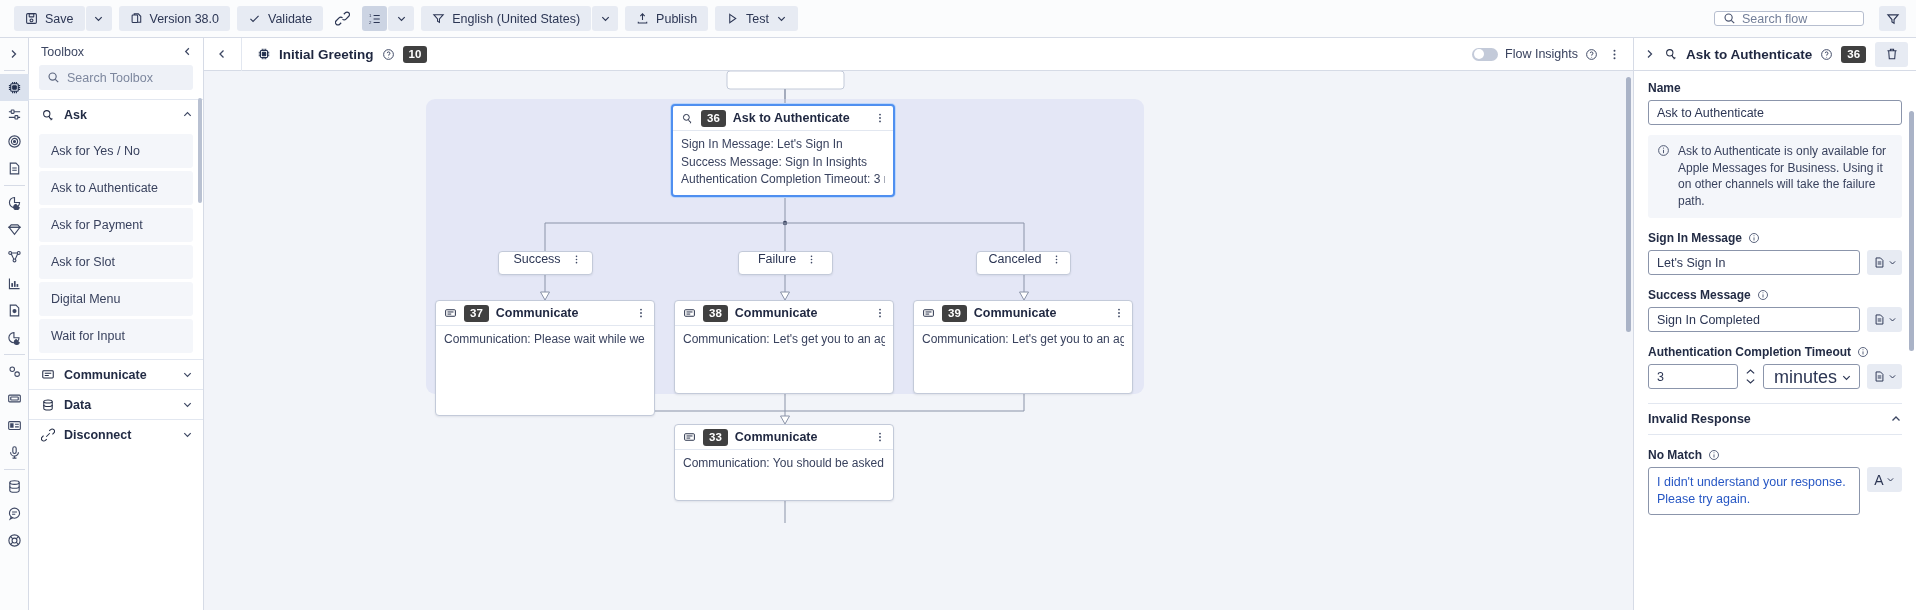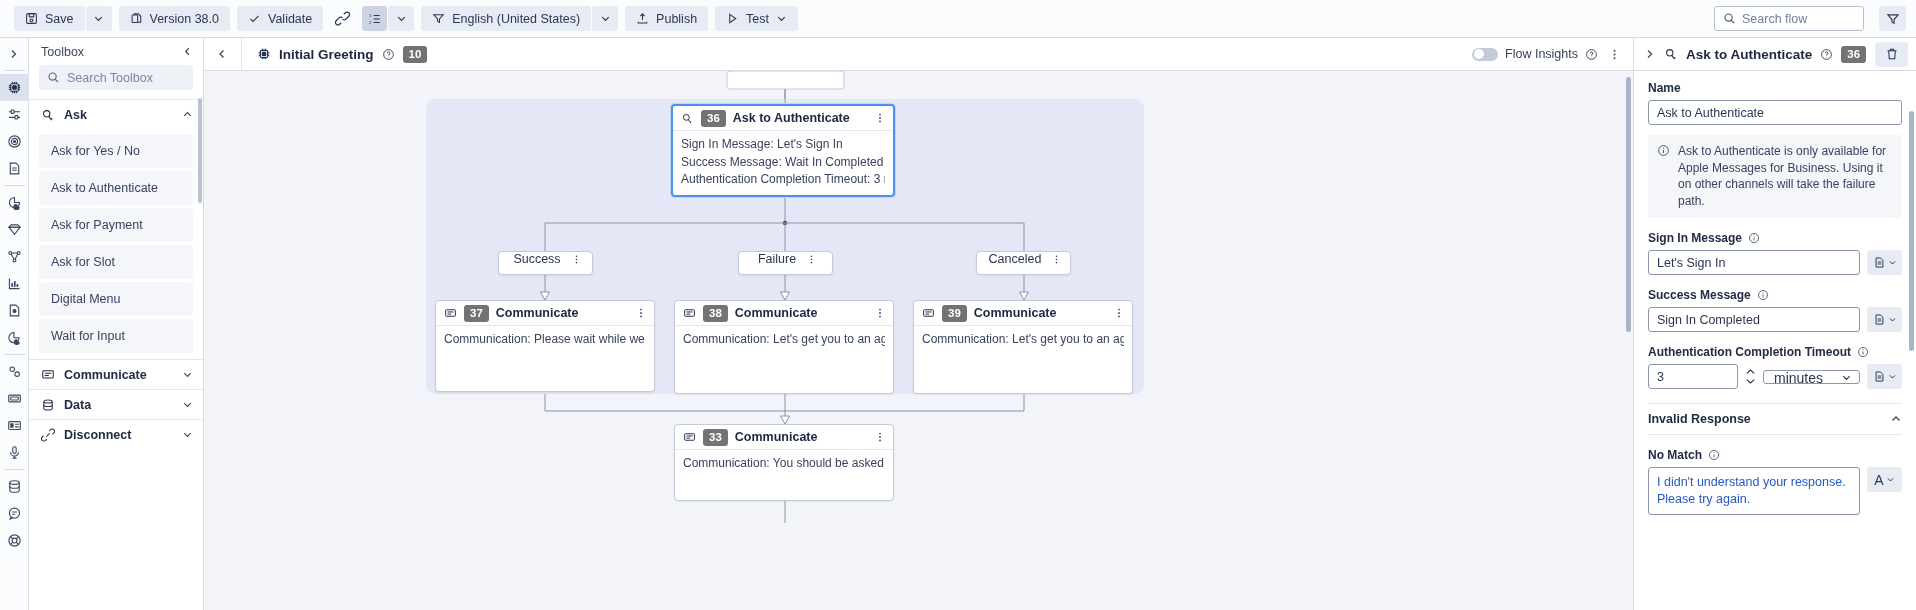--- a/index.html
+++ b/index.html
@@ -36,21 +36,21 @@
   }
   .tb-icon-btn {
     width: 25px; height: 25px; border-radius: 3px; display: flex;
     align-items: center; justify-content: center; cursor: pointer;
   }
   .tb-icon-btn.plain { background: transparent; }
   .tb-icon-btn.active { background: #ccd4e3; }
   .tb-group { display: flex; align-items: center; gap: 1px; }
   .tb-spacer { flex: 1; }
   .search-flow {
-    width: 150px; height: 25px; background: #ffffff;
+    width: 150px; height: 15px; background: #ffffff;
     border: 1px solid #b6becf; border-radius: 3px;
     display: flex; align-items: center; gap: 6px; padding: 0 8px;
   }
   .search-flow input {
     border: none; outline: none; background: transparent;
     font-family: inherit; font-size: 12.5px; color: #2c3654; width: 100%;
   }
   .search-flow input::placeholder { color: #737f99; }
   .filter-btn {
     width: 27px; height: 25px; background: #e7ebf3; border-radius: 3px;
@@ -117,21 +117,21 @@
   .canvas-head {
     height: 33px; min-height: 33px; background: #ffffff;
     border-bottom: 1px solid #d6dbe6;
     display: flex; align-items: center; padding: 0 10px 0 8px; gap: 9px;
   }
   .back-chev { width: 20px; height: 22px; display: flex; align-items: center; justify-content: center; cursor: pointer; }
   .ch-div { width: 1px; height: 33px; background: #e2e7f0; }
   .ch-title { display: flex; align-items: center; gap: 8px; padding-left: 6px; }
   .ch-title-text { font-size: 13.5px; font-weight: bold; color: #1f2740; }
   .badge {
-    background: #737373; color: #ffffff; border-radius: 3px;
+    background: #404040; color: #ffffff; border-radius: 3px;
     min-width: 24px; height: 17px; padding: 0 6px;
     display: flex; align-items: center; justify-content: center;
     font-size: 11.5px; font-weight: bold;
   }
   .ch-spacer { flex: 1; }
   .toggle-wrap { display: flex; align-items: center; gap: 7px; }
   .toggle {
     width: 26px; height: 13px; background: #c3cad9; border-radius: 7px;
     position: relative; cursor: pointer;
   }
@@ -216,23 +216,23 @@
   }
   .fld-row { display: flex; align-items: center; gap: 7px; }
   .side-btn {
     width: 35px; height: 25px; background: #e7ebf3; border-radius: 3px;
     display: flex; align-items: center; justify-content: center; gap: 2px;
     cursor: pointer; flex-shrink: 0;
   }
   .field { margin-top: 13px; }
   .stepper { display: flex; flex-direction: column; gap: 1px; cursor: pointer; }
   .select-box {
-    height: 14px; border: 1px solid #8b95ab; border-radius: 3px;
+    height: 25px; border: 1px solid #8b95ab; border-radius: 3px;
     display: flex; align-items: center; justify-content: space-between;
-    padding: 2px 7px 0 10px; font-size: 14px; color: #2c3654;
+    padding: 2px 7px 0 10px; font-size: 18px; color: #2c3654;
     background: #ffffff; cursor: pointer; flex: 1;
   }
   .sect-div { border-top: 1px solid #e2e7f0; margin-top: 14px; }
   .rp-sect {
     height: 31px; display: flex; align-items: center; justify-content: space-between;
     font-size: 12.5px; font-weight: bold; color: #232c45; cursor: pointer;
     border-bottom: 1px solid #e2e7f0;
     text-align: right;
   }
   .rta {
@@ -745,21 +745,21 @@
               <span class="node-kebab">
                 <svg width="12" height="12" viewBox="0 0 16 16" fill="#3d4763">
                   <circle cx="8" cy="3.4" r="1.2"></circle>
                     <circle cx="8" cy="8" r="1.2"></circle>
                     <circle cx="8" cy="12.6" r="1.2"></circle>
                 </svg>
               </span>
             </div>
             <div class="node-body">
               <div class="node-line">Sign In Message: Let's Sign In</div>
-              <div class="node-line">Success Message: Wait In Completed</div>
+              <div class="node-line">Success Message: Sign In Insights</div>
               <div class="node-line">Authentication Completion Timeout: 3 minutes</div>
             </div>
           </div>
 
           <div class="pill" style="left:294px; top:180px; width:95px;">
             <span>Success</span>
             <span>
               <svg width="11" height="11" viewBox="0 0 16 16" fill="#3d4763">
                 <circle cx="8" cy="3.4" r="1.2"></circle>
                   <circle cx="8" cy="8" r="1.2"></circle>
@@ -781,21 +781,21 @@
             <span>Canceled</span>
             <span>
               <svg width="11" height="11" viewBox="0 0 16 16" fill="#3d4763">
                 <circle cx="8" cy="3.4" r="1.2"></circle>
                   <circle cx="8" cy="8" r="1.2"></circle>
                   <circle cx="8" cy="12.6" r="1.2"></circle>
               </svg>
             </span>
           </div>
 
-          <div class="node" style="left:231px; top:229px; width:220px; height:92px;">
+          <div class="node" style="left:231px; top:229px; width:220px; height:116px;">
             <div class="node-head">
               <span>
                 <svg width="13" height="13" viewBox="0 0 16 16" fill="none" stroke="#232c45" stroke-width="1.2">
                   <rect x="2" y="3.4" width="12" height="8" rx="1"></rect>
                     <path d="M4.3 6.1h7.4M4.3 8.7h4.6"></path>
                 </svg>
               </span>
               <span class="badge">37</span>
               <span class="node-title">Communicate</span>
               <span class="node-kebab">

